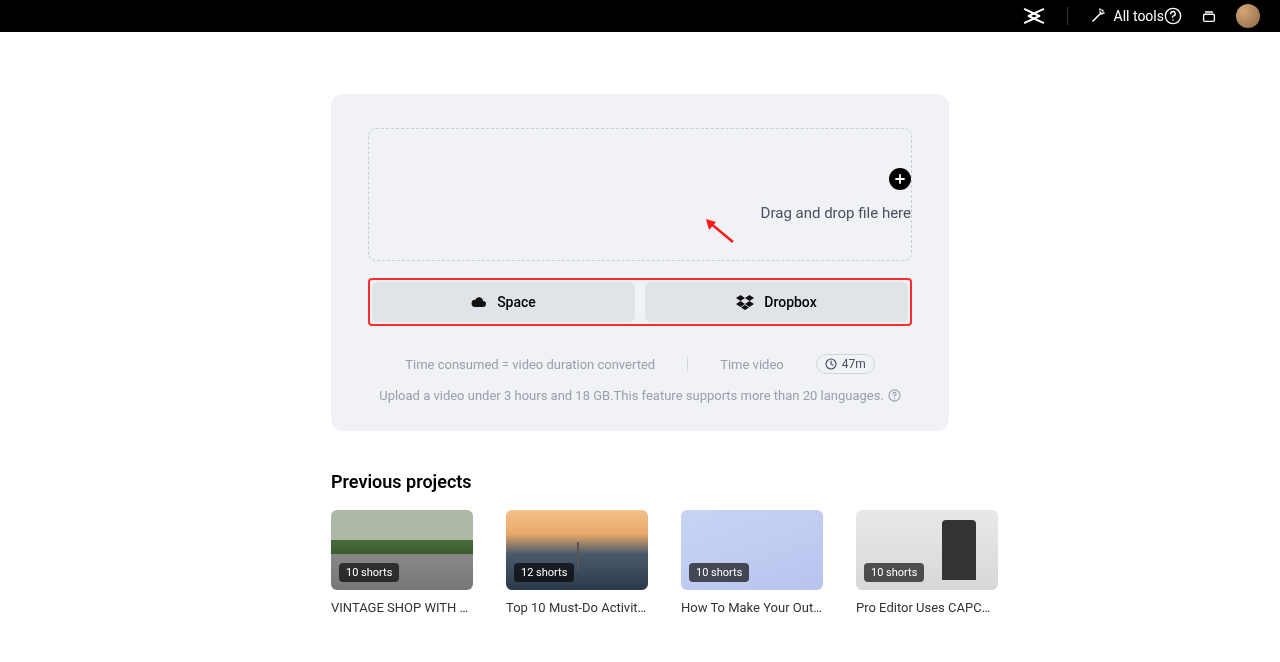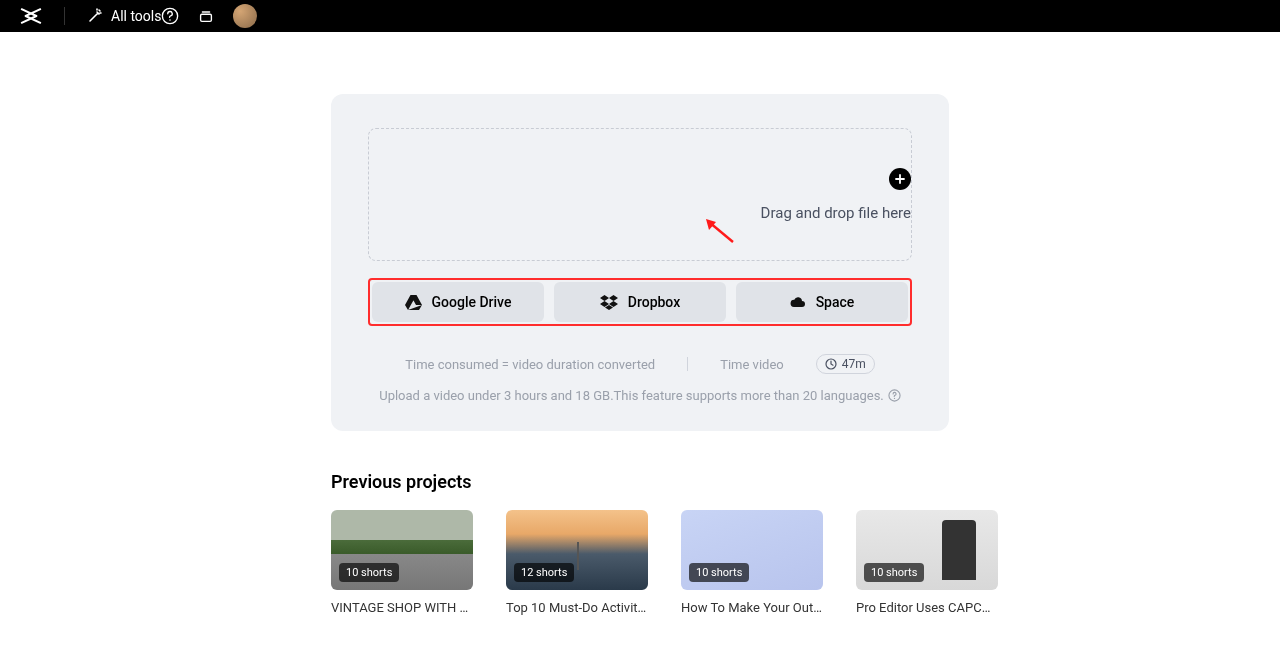--- a/index.html
+++ b/index.html
@@ -1,18 +1,18 @@
 <!DOCTYPE html>
 <html><head>
 <meta charset="utf-8">
 <style>
   * { margin: 0; padding: 0; box-sizing: border-box; }
   body { font-family: -apple-system, BlinkMacSystemFont, "Segoe UI", Roboto, sans-serif; background: #fff; color: #000; width: 1280px; height: 662px; overflow: hidden; }
 
-  .topbar { background: #000; height: 31px; display: flex; align-items: center; justify-content: flex-start; padding: 16px 20px; }
+  .topbar { background: #000; height: 31px; display: flex; align-items: center; justify-content: flex-end; padding: 16px 20px; }
   .topbar-left { display: flex; align-items: center; gap: 22px; }
   .logo { color: #fff; display:flex; align-items:center; }
   .divider-v { width:1px; height:18px; background:#333; }
   .all-tools { display: flex; align-items: center; gap: 8px; color: #fff; font-size: 14px; cursor: pointer; }
   .topbar-right { display: flex; align-items: center; gap: 18px; }
   .topbar-icon { color: #fff; cursor: pointer; display:flex; align-items:center; }
   .avatar { width: 24px; height: 24px; border-radius: 50%; background: radial-gradient(circle at 30% 30%, #d4a574, #8b6b4a); cursor: pointer; }
 
   .main-container { width: 618px; margin: 62px auto 0; }
   .upload-panel { background: #f0f2f5; border-radius: 12px; padding: 34px 37px 28px; }
@@ -94,36 +94,30 @@
       </div>
       <div class="drop-text">Drag and drop file here</div>
       <svg class="red-arrow" width="34" height="28" viewBox="0 0 34 28">
           <path d="M30 24 L6 4" stroke="#ff1a1a" stroke-width="2.4"></path>
           <path d="M3 1 L13 4 L6 12 Z" fill="#ff1a1a"></path>
         </svg>
     </div>
 
     <div class="source-row">
       <div class="source-btn">
-        <svg width="17" height="15" viewBox="0 0 17 15">
-            <path d="M5.5 0 L11.5 0 L17 10 L11 10 Z M0 10 L5.5 0 L8.5 5.2 L3 15 Z M3 15 L17 10 L14 15 Z" fill="#111"></path>
+        <svg width="16" height="14" viewBox="0 0 16 14">
+            <path d="M12 6 a4 4 0 0 0 -7.7 -1.2 A3.5 3.5 0 0 0 4 12 h8 a3 3 0 0 0 0 -6" fill="#111"></path>
           </svg>
-        <span>Google Drive</span>
+        <span>Space</span>
       </div>
       <div class="source-btn">
         <svg width="18" height="15" viewBox="0 0 18 15">
             <path d="M4.5 0 L9 3 L4.5 6 L0 3 Z M13.5 0 L18 3 L13.5 6 L9 3 Z M4.5 6 L9 9 L4.5 12 L0 9 Z M13.5 6 L18 9 L13.5 12 L9 9 Z M9 10 L13 12.5 L9 15 L5 12.5 Z" fill="#111"></path>
           </svg>
         <span>Dropbox</span>
-      </div>
-      <div class="source-btn">
-        <svg width="16" height="14" viewBox="0 0 16 14">
-            <path d="M12 6 a4 4 0 0 0 -7.7 -1.2 A3.5 3.5 0 0 0 4 12 h8 a3 3 0 0 0 0 -6" fill="#111"></path>
-          </svg>
-        <span>Space</span>
       </div>
     </div>
 
     <div class="info-row">
       <span>Time consumed = video duration converted</span>
       <div class="info-divider"></div>
       <span>Time video</span>
       <span class="time-badge">
         <svg width="12" height="12" viewBox="0 0 12 12">
             <circle cx="6" cy="6" r="5" stroke="#4a5161" stroke-width="1.2" fill="none"></circle>

